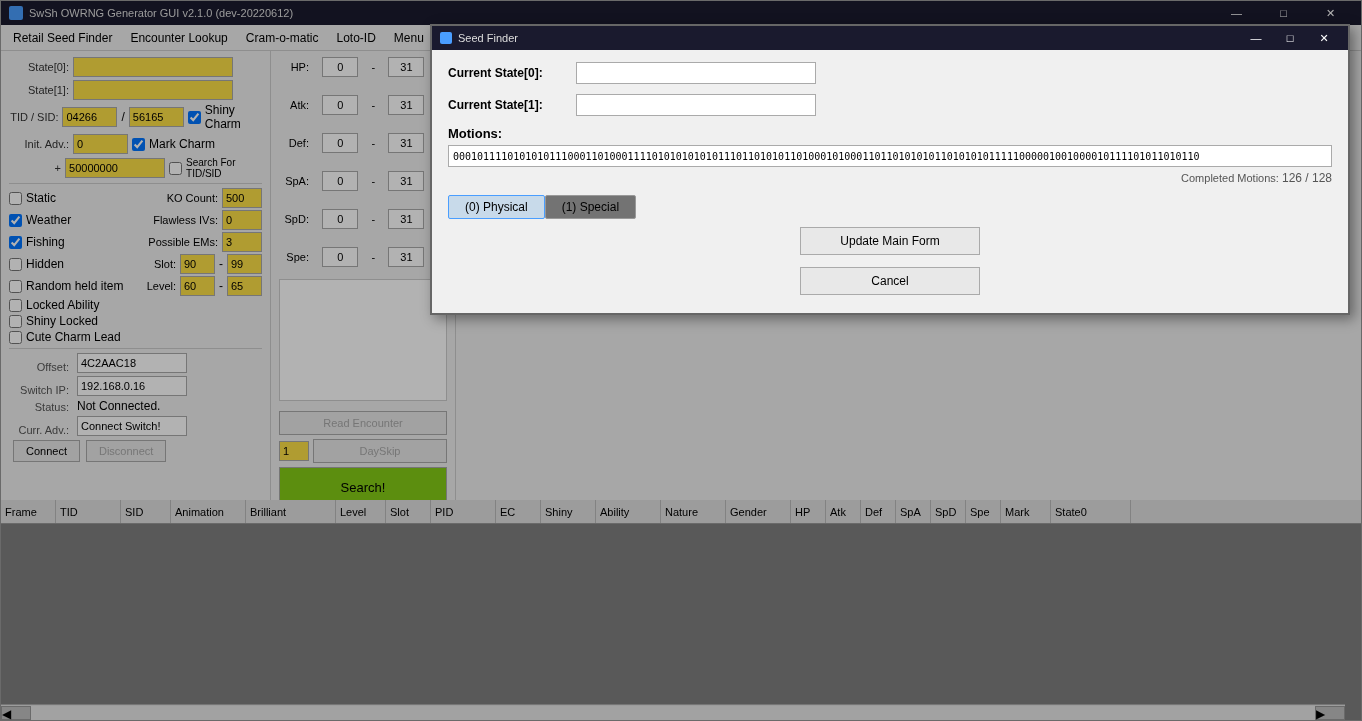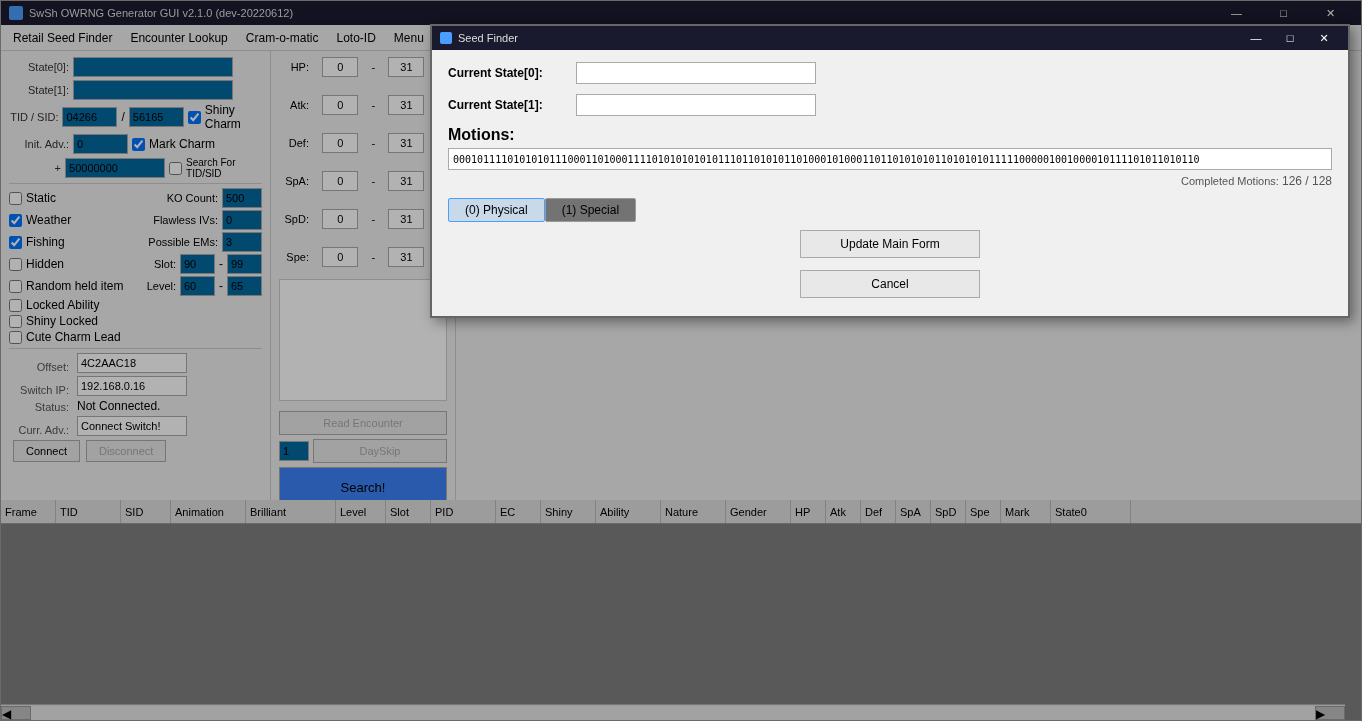--- a/index.html
+++ b/index.html
@@ -74,21 +74,21 @@
     .form-label {
       width: 60px;
       text-align: right;
       font-size: 11px;
       color: #333;
     }
 
     .form-input {
       height: 20px;
       border: 1px solid #aaa;
-      background: #0369a1;
+      background: #fde047;
       padding: 1px 3px;
       font-size: 11px;
     }
 
     .form-input-wide { width: 160px; }
 
     .checkbox-row {
       display: flex;
       align-items: center;
       gap: 4px;
@@ -229,21 +229,21 @@
     .dialog-input-long {
       width: 240px;
       height: 22px;
       border: 1px solid #aaa;
       background: white;
       padding: 2px 4px;
       font-size: 11px;
     }
 
     .motions-label {
-      font-size: 16px;
+      font-size: 13px;
       font-weight: 600;
       margin-bottom: 4px;
     }
 
     .motions-input {
       width: 100%;
       height: 22px;
       border: 1px solid #aaa;
       background: white;
       padding: 2px 4px;
@@ -316,21 +316,21 @@
       background: #e8e8e8;
       border: 1px solid #aaa;
       cursor: pointer;
       font-size: 11px;
       color: #aaa;
     }
 
     .search-btn {
       width: 100%;
       height: 40px;
-      background: #3b82f6;
+      background: #84cc16;
       border: 1px solid #aaa;
       cursor: pointer;
       font-size: 13px;
     }
 
     .progress-bar {
       width: 100%;
       height: 16px;
       border: 1px solid #aaa;
       background: white;

